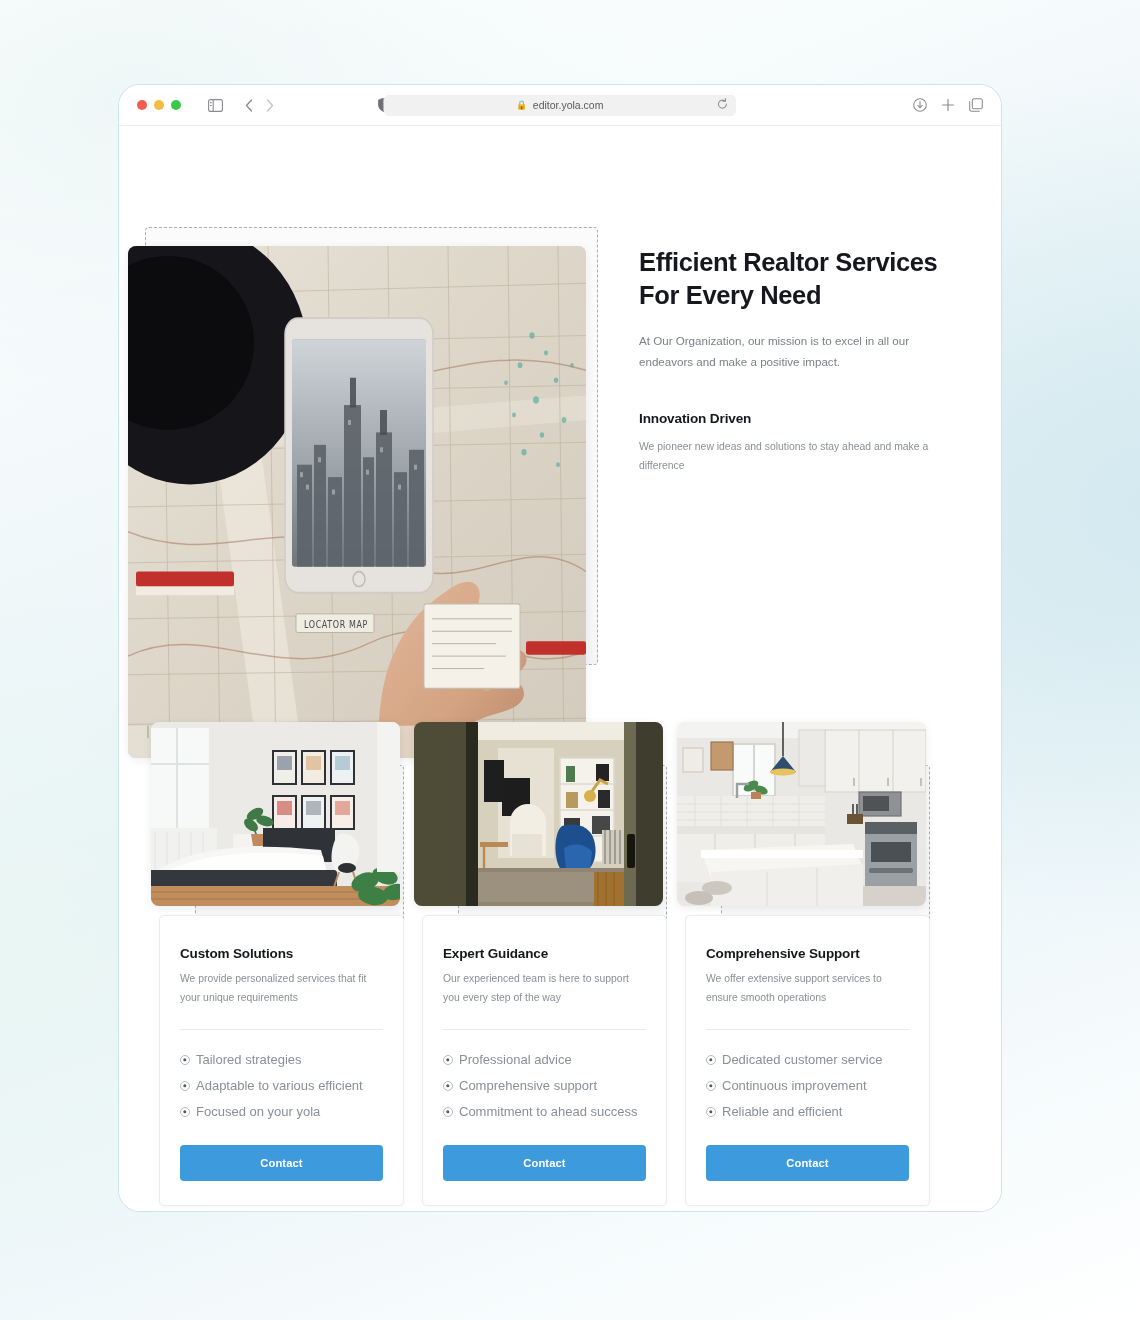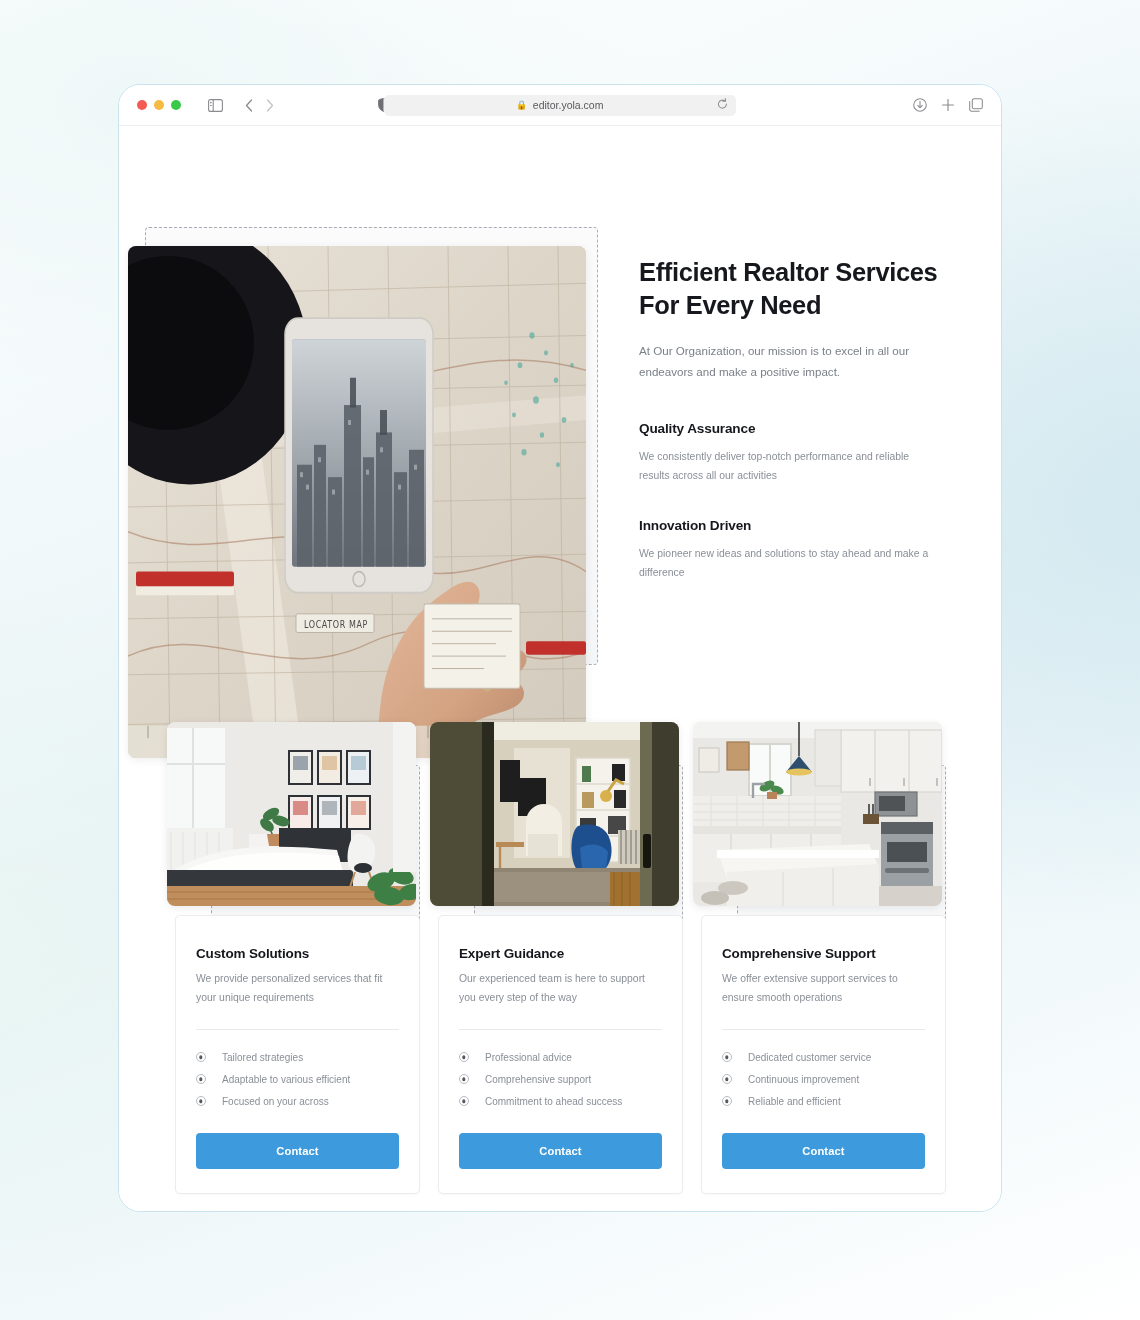--- a/index.html
+++ b/index.html
@@ -88,21 +88,21 @@
     width: 458px; height: 512px;
     border-radius: 8px;
     overflow: hidden;
     box-shadow: 0 2px 10px rgba(0,0,0,0.07);
     background: #d7d2c8;
   }
   .hero-img svg { display: block; width: 100%; height: 100%; }
 
   .hero-copy {
     position: absolute;
-    left: 520px; top: 130px;
+    left: 520px; top: 120px;
     width: 300px;
   }
   .hero-title {
     font-size: 25.5px;
     font-weight: 700;
     line-height: 1.29;
     color: #16181d;
     letter-spacing: -0.35px;
   }
   .hero-sub {
@@ -118,21 +118,21 @@
     letter-spacing: -0.15px;
   }
   .feat-body {
     margin-top: 11px;
     font-size: 10.4px; line-height: 1.85; color: #8a8f97;
   }
 
   
   .cards {
     position: absolute;
-    left: 56px; top: 596px;
+    left: 40px; top: 596px;
     width: 772px;
     display: flex;
     gap: 18px;
   }
   .card {
     position: relative;
     width: 245px;
   }
   .card-sel {
     position: absolute;
@@ -171,23 +171,23 @@
   .card-desc {
     margin-top: 8px;
     font-size: 10.4px; line-height: 1.87; color: #8a8f97;
   }
   .card-rule {
     margin-top: 21px;
     border-top: 1px solid #e9eaec;
   }
   .bullets { list-style: none; margin-top: 17px; }
   .bullets li {
-    display: flex; 
-    gap: 16px;
-    font-size: 10px; color: #8a8f97;
+    display: flex; align-items: center;
+    gap: 6px;
+    font-size: 13px; color: #8a8f97;
     padding: 5.5px 0;
   }
   .dot {
     flex: 0 0 auto;
     width: 10px; height: 10px;
     border-radius: 50%;
     border: 1.2px solid #b6bac0;
     position: relative;
   }
   .dot::after {
@@ -428,24 +428,20 @@
             <line x1="420" y1="386" x2="420" y2="396"></line>
           </g>
         </svg>
       </div>
     </div>
 
     <div class="hero-copy">
       <h1 class="hero-title">Efficient Realtor Services For Every Need</h1>
       <p class="hero-sub">At Our Organization, our mission is to excel in all our endeavors and make a positive impact.</p>
 
-      <div class="feat">
-        <div class="feat-title">Quality Assurance</div>
-        <div class="feat-body">We consistently deliver top-notch performance and reliable results across all our activities</div>
-      </div>
 
       <div class="feat">
         <div class="feat-title">Innovation Driven</div>
         <div class="feat-body">We pioneer new ideas and solutions to stay ahead and make a difference</div>
       </div>
     </div>
 
     <div class="cards">
 
       <div class="card">
@@ -528,21 +524,21 @@
             <li>
                 <span class="dot"></span>
                 <span>Tailored strategies</span>
               </li>
             <li>
                 <span class="dot"></span>
                 <span>Adaptable to various efficient</span>
               </li>
             <li>
                 <span class="dot"></span>
-                <span>Focused on your across</span>
+                <span>Focused on your yola</span>
               </li>
           </ul>
           <button class="contact-btn" style="background: rgb(61, 154, 221);">Contact</button>
         </div>
       </div>
 
       <div class="card">
         <div class="card-sel"></div>
         <div class="card-img">
           <svg viewBox="0 0 249 184" preserveAspectRatio="none" role="img">

